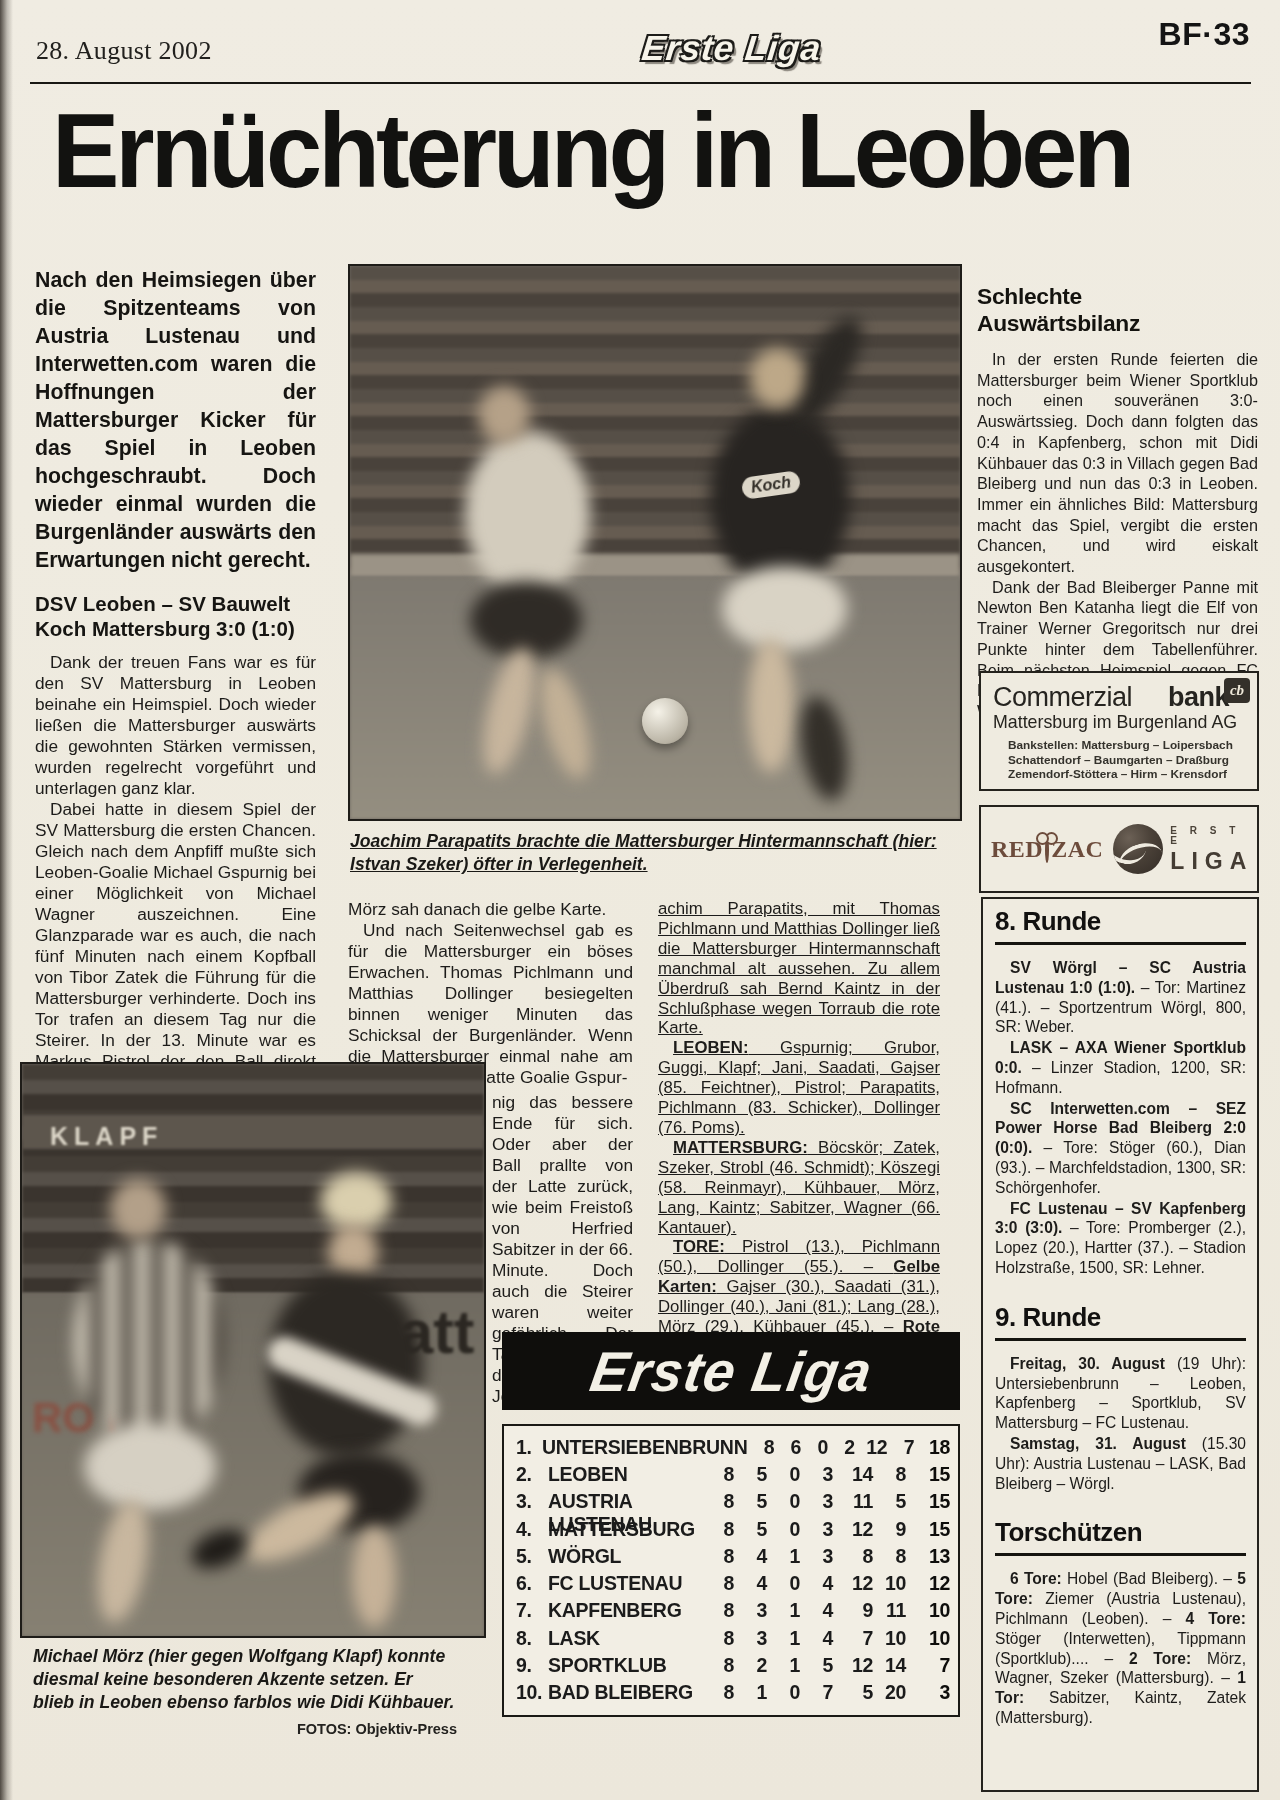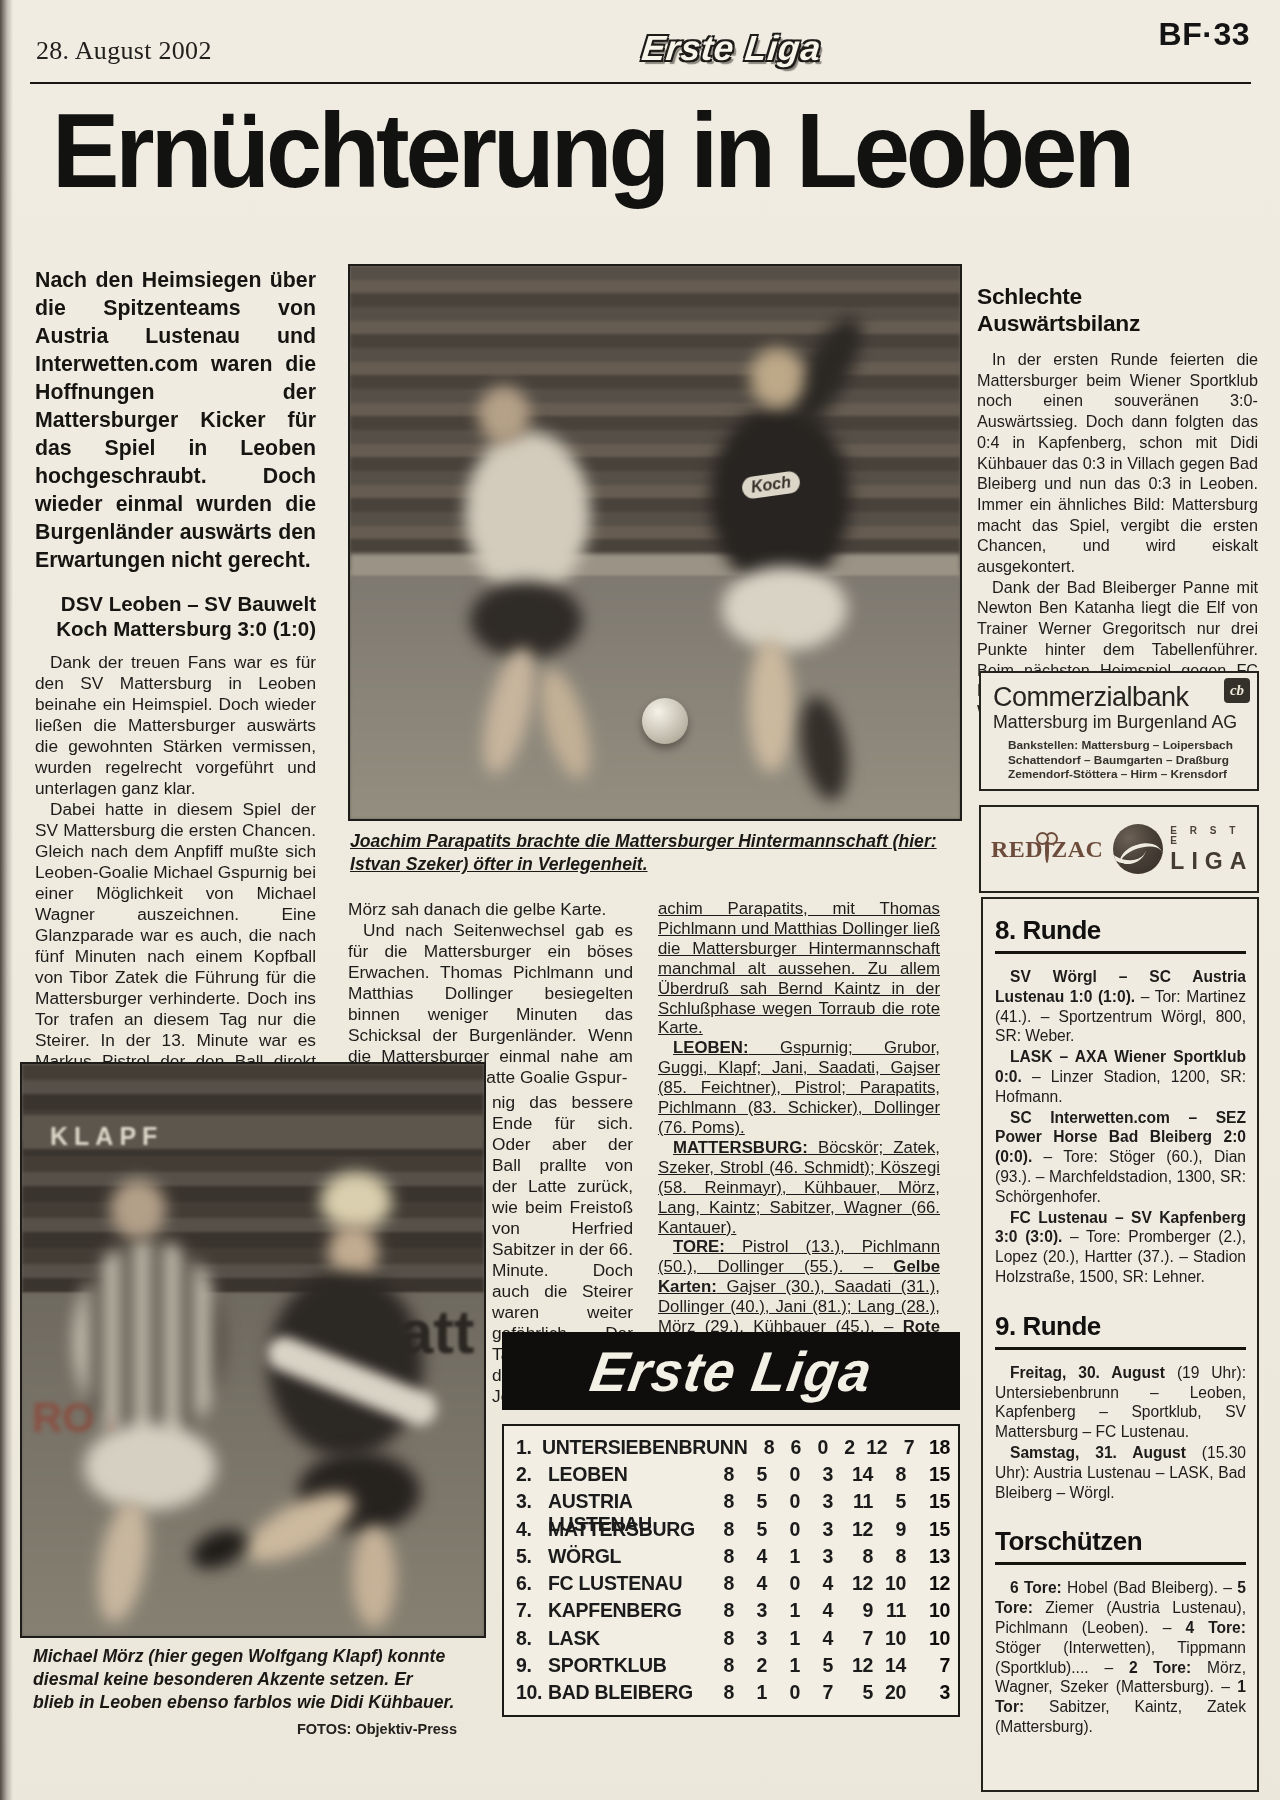--- a/index.html
+++ b/index.html
@@ -20,21 +20,21 @@
   
   .headline{left:52px;top:94px;width:1200px;font-size:101px;line-height:1.08;font-weight:700;letter-spacing:-4px;color:#121210;white-space:nowrap;transform:scaleY(1.05);transform-origin:top left;}
 
   
   .bt{font-size:17.3px;line-height:21px;text-align:justify;color:#1d1c1a;margin:0;hyphens:auto;-webkit-hyphens:auto;}
   .ind{text-indent:15px;}
   .b{font-weight:700;}
 
   .col1{left:35px;top:266px;width:281px;}
   .intro{font-size:21.3px;line-height:28px;font-weight:700;text-align:justify;margin:0;color:#161512;}
-  .subhead{font-size:20.5px;line-height:25px;font-weight:700;text-align:right;margin:17px 0 11px 0;color:#161512;}
+  .subhead{font-size:20.5px;line-height:25px;font-weight:700;text-align:left;margin:17px 0 11px 0;color:#161512;}
 
   .photo{border:2px solid #1e1c18;background:#6e6860;overflow:hidden;}
   .photo1{left:348px;top:264px;width:610px;height:553px;}
   .photo2{left:20px;top:1062px;width:462px;height:572px;}
   .bl{position:absolute;border-radius:50%;filter:blur(8px);}
   .band{position:absolute;filter:blur(1.5px);}
   .phototext{position:absolute;font-weight:700;color:#ddd7c9;}
 
   .cap{font-style:italic;font-weight:700;font-size:17.6px;line-height:23px;color:#1a1916;margin:0;}
   .caption1{left:350px;top:830px;width:596px;text-decoration:underline;}
@@ -59,38 +59,38 @@
 
   
   .rcol{left:977px;top:283px;width:281px;}
   .rhead{font-size:22.8px;font-weight:700;margin:0 8px 12px 0;color:#14130f;letter-spacing:-.3px;}
   .rcol .bt{font-size:16.2px;line-height:20.7px;}
 
   .box{border:2px solid #24221d;background:#efebe0;box-sizing:border-box;}
   .commerz{left:979px;top:671px;width:280px;height:120px;padding:10px 10px 6px 12px;}
   .cb-logo{position:absolute;top:5px;right:7px;width:26px;height:25px;background:#34302a;border-radius:4px;color:#efe9da;font-family:"Liberation Serif",serif;font-style:italic;font-weight:700;font-size:15px;display:flex;align-items:center;justify-content:center;}
   .cb-brand{font-size:27px;letter-spacing:-.5px;color:#262420;line-height:28px;}
-  .cb-brand .b{font-weight:400;}
+  .cb-brand .b{font-weight:700;padding-left:36px;}
   .cb-sub{font-size:17.8px;color:#26241f;line-height:21px;margin-top:1px;}
   .cb-small{font-size:11.8px;font-weight:700;color:#34322c;line-height:14.6px;padding-left:15px;margin-top:5px;}
 
   .redzac{left:979px;top:805px;width:280px;height:88px;display:flex;align-items:center;padding:0 8px 0 10px;}
   .rz-brand{font-size:24px;font-weight:700;color:#6d4c3c;letter-spacing:.5px;font-family:"Liberation Serif",serif;}
   .rz-bear{width:25px;height:23px;border:2px solid #6d4c3c;border-radius:50% 50% 46% 46%;background:#ece6d8;position:relative;margin:0 2px;}
   .rz-bear::before,.rz-bear::after{content:"";position:absolute;top:-6px;width:9px;height:9px;border:2px solid #6d4c3c;border-radius:50%;background:#ece6d8;}
   .rz-bear::before{left:-2px;} .rz-bear::after{right:-2px;}
   .rz-ball{width:50px;height:50px;border-radius:50%;margin:0 7px 0 10px;flex:0 0 auto;
     background:radial-gradient(circle at 32% 28%,#6c6156 0%,#4a4138 45%,#332c26 100%);position:relative;overflow:hidden;}
   .rz-ball::before{content:"";position:absolute;left:6px;top:20px;width:44px;height:26px;border-radius:50%;border-top:4px solid #efebe0;transform:rotate(-18deg);}
   .rz-ball::after{content:"";position:absolute;left:-6px;top:2px;width:40px;height:34px;border-radius:50%;border-bottom:4px solid #efebe0;transform:rotate(14deg);}
   .rz-liga{display:flex;flex-direction:column;line-height:1;}
   .rz-erste{font-size:10px;font-weight:700;letter-spacing:5px;color:#4c443a;}
   .rz-liga-big{font-size:23px;font-weight:700;letter-spacing:7px;color:#443c33;margin-top:4px;}
 
-  .rounds{left:981px;top:897px;width:278px;height:895px;padding:16px 11px 10px 12px;}
+  .rounds{left:981px;top:897px;width:278px;height:895px;padding:7px 11px 10px 12px;}
   .rtitle{font-size:26px;font-weight:700;letter-spacing:-.5px;color:#121110;border-bottom:3px solid #15140f;padding-bottom:5px;margin:0 0 13px 0;}
   .mt{margin-top:24px;}
   .rounds .bt{font-size:15.6px;line-height:19.8px;}
   .rounds p{margin:0 0 1px 0;}
 </style>
 </head>
 <body>
 
 <div id="page">
 

